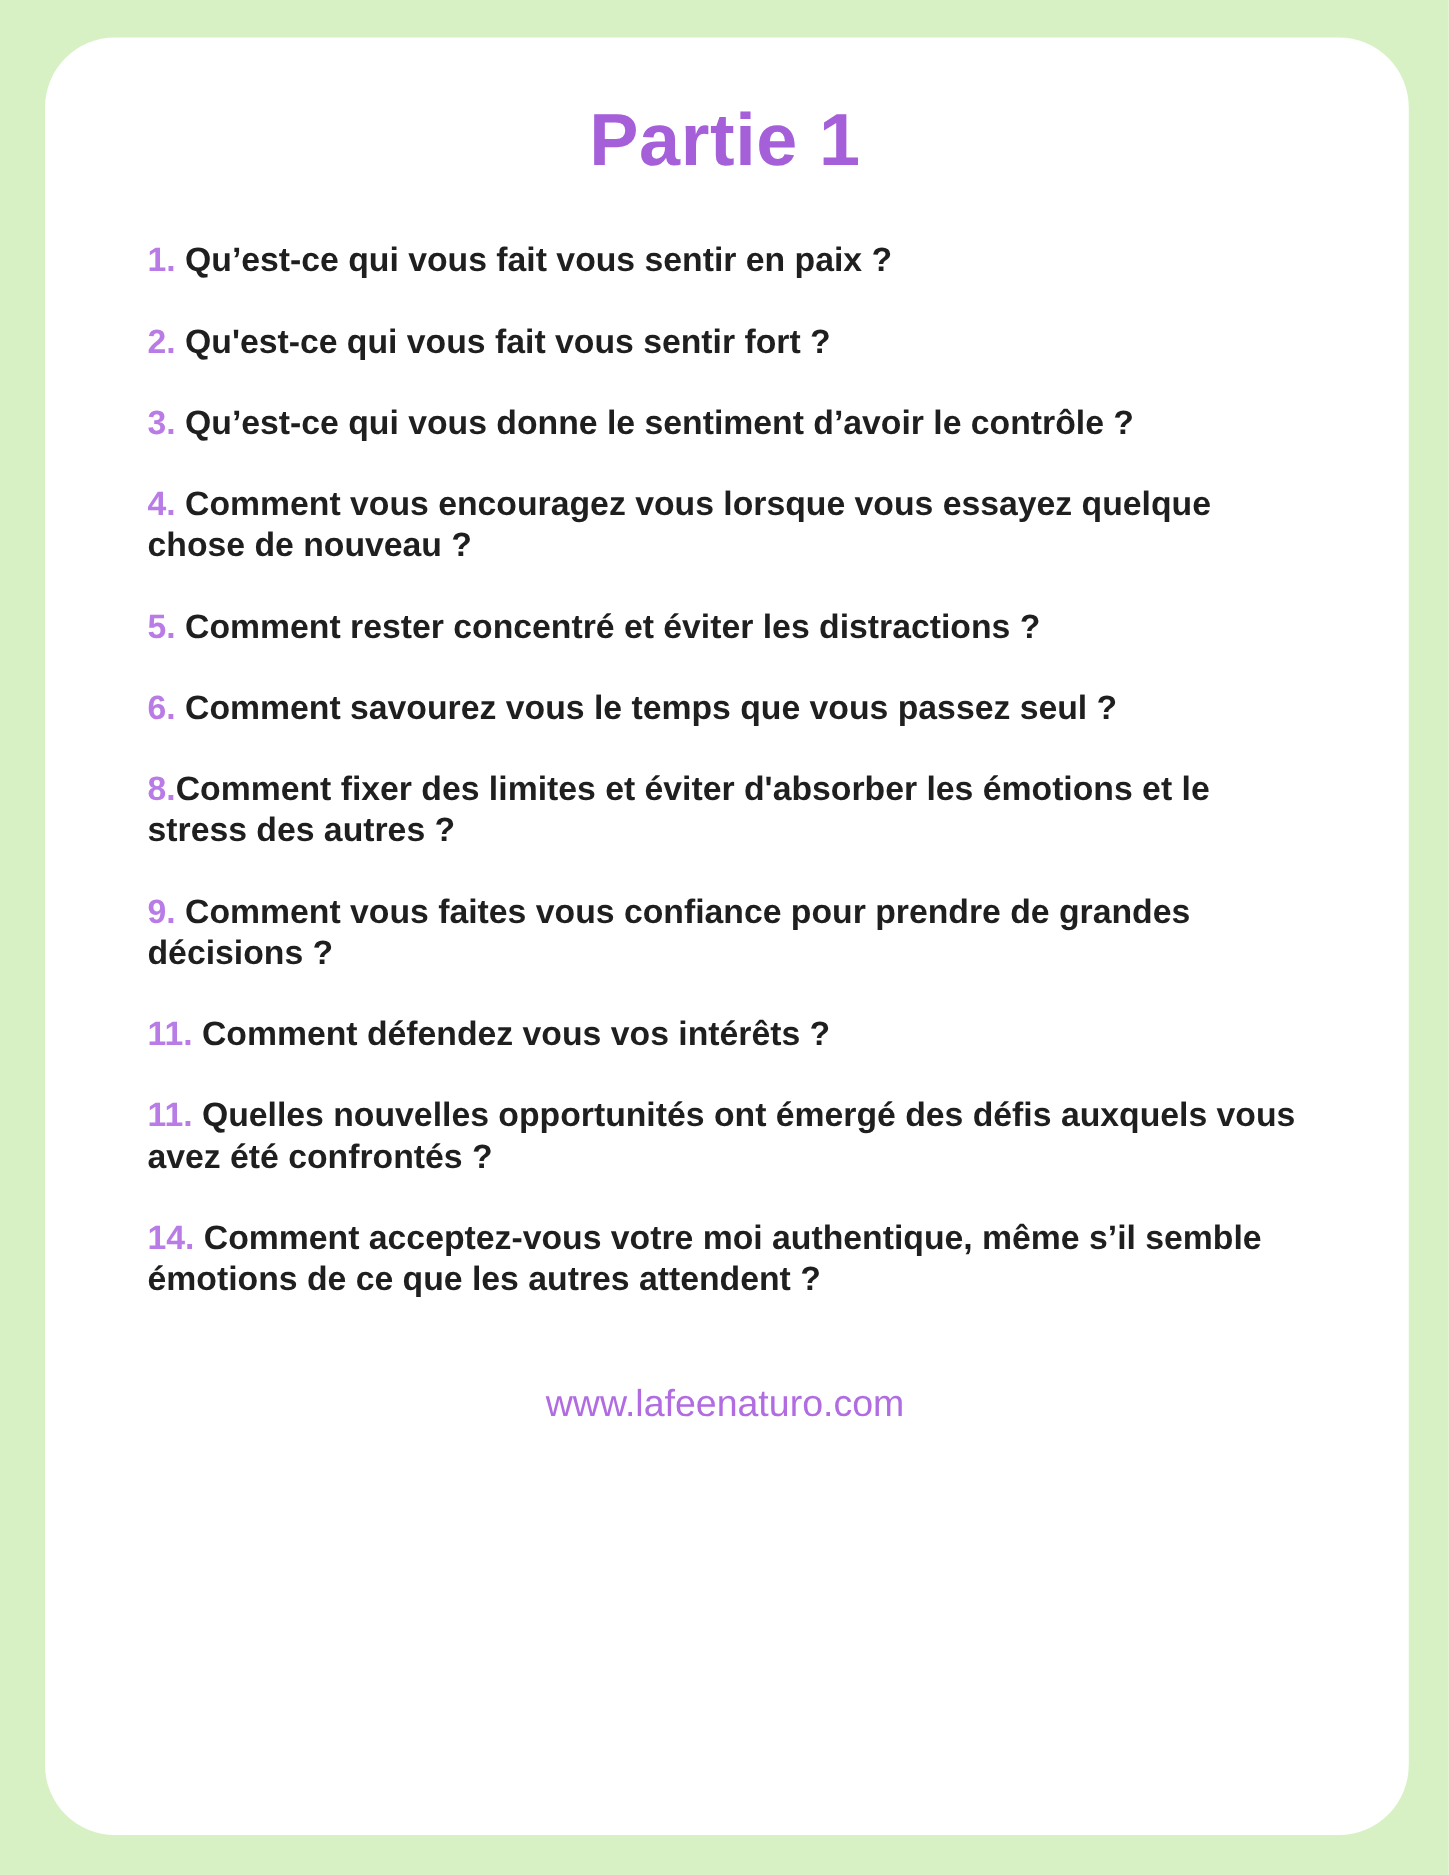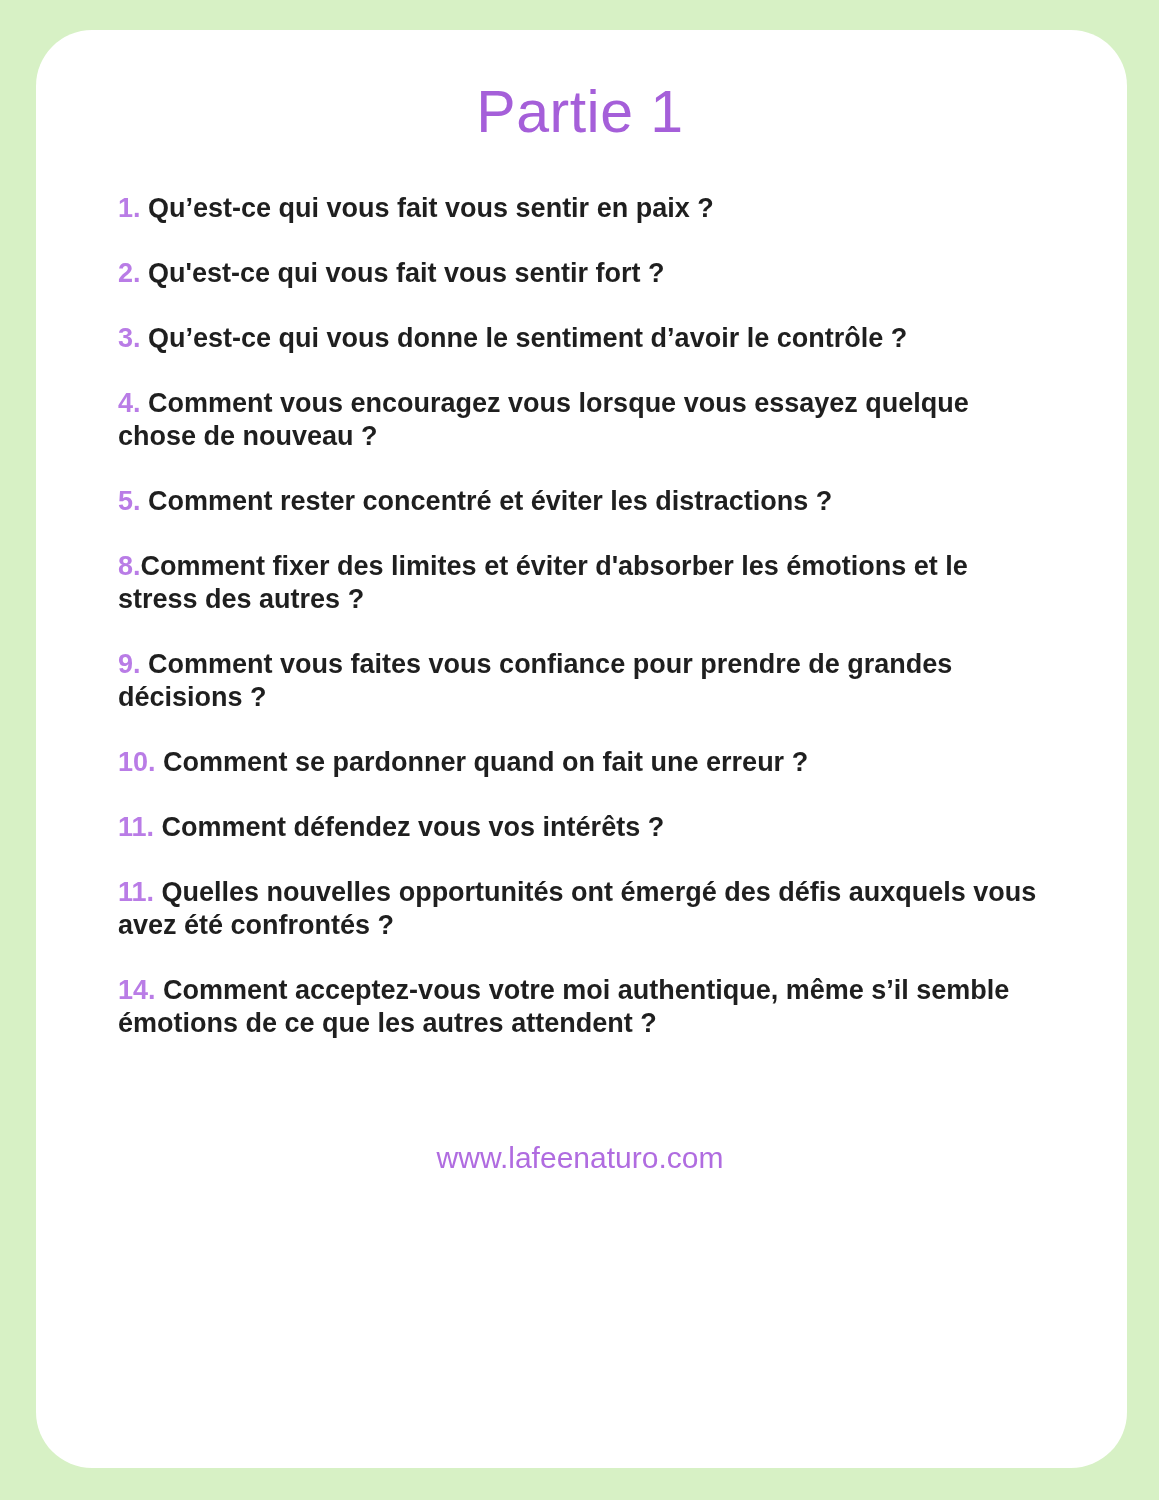--- a/index.html
+++ b/index.html
@@ -21,21 +21,21 @@
     right: 32px;
     bottom: 32px;
     background: #ffffff;
     border-radius: 56px;
     box-sizing: border-box;
     padding: 48px 85px 0 82px;
   }
   .page-title {
     margin: 0;
     font-size: 59px;
-    font-weight: 400;
+    font-weight: 700;
     line-height: 68px;
     text-align: center;
     color: #a55fd9;
     letter-spacing: 0.5px;
   }
   .question-list {
     list-style: none;
     margin: 46px 0 0 0;
     padding: 0;
   }
@@ -46,41 +46,41 @@
     margin-bottom: 32px;
     font-weight: bold;
   }
   .question-list li:last-child {
     margin-bottom: 0;
   }
   .q-num {
     color: #b97ce6;
   }
   .site-footer {
-    margin-top: 100px;
+    margin-top: 66px;
     text-align: center;
     font-size: 30px;
     line-height: 35px;
     color: #b06ce0;
   }
 </style>
 </head>
 <body>
 
 <div class="card">
   <h1 class="page-title">Partie 1</h1>
 
   <ol class="question-list">
     <li><span class="q-num">1. </span><span>Qu’est-ce qui vous fait vous sentir en paix ?</span></li>
     <li><span class="q-num">2. </span><span>Qu'est-ce qui vous fait vous sentir fort ?</span></li>
     <li><span class="q-num">3. </span><span>Qu’est-ce qui vous donne le sentiment d’avoir le contrôle ?</span></li>
     <li><span class="q-num">4. </span><span>Comment vous encouragez vous lorsque vous essayez quelque chose de nouveau ?</span></li>
     <li><span class="q-num">5. </span><span>Comment rester concentré et éviter les distractions ?</span></li>
+    <li><span class="q-num">6. </span><span>Comment savourez vous le temps que vous passez seul ?</span></li>
     <li><span class="q-num">8.</span><span>Comment fixer des limites et éviter d'absorber les émotions et le stress des autres ?</span></li>
     <li><span class="q-num">9. </span><span>Comment vous faites vous confiance pour prendre de grandes décisions ?</span></li>
-    <li><span class="q-num">10. </span><span>Comment se pardonner quand on fait une erreur ?</span></li>
     <li><span class="q-num">11. </span><span>Comment défendez vous vos intérêts ?</span></li>
     <li><span class="q-num">11. </span><span>Quelles nouvelles opportunités ont émergé des défis auxquels vous avez été confrontés ?</span></li>
     <li><span class="q-num">14. </span><span>Comment acceptez-vous votre moi authentique, même s’il semble émotions de ce que les autres attendent ?</span></li>
   </ol>
 
   <div class="site-footer">www.lafeenaturo.com</div>
 </div>
 
 </body></html>

